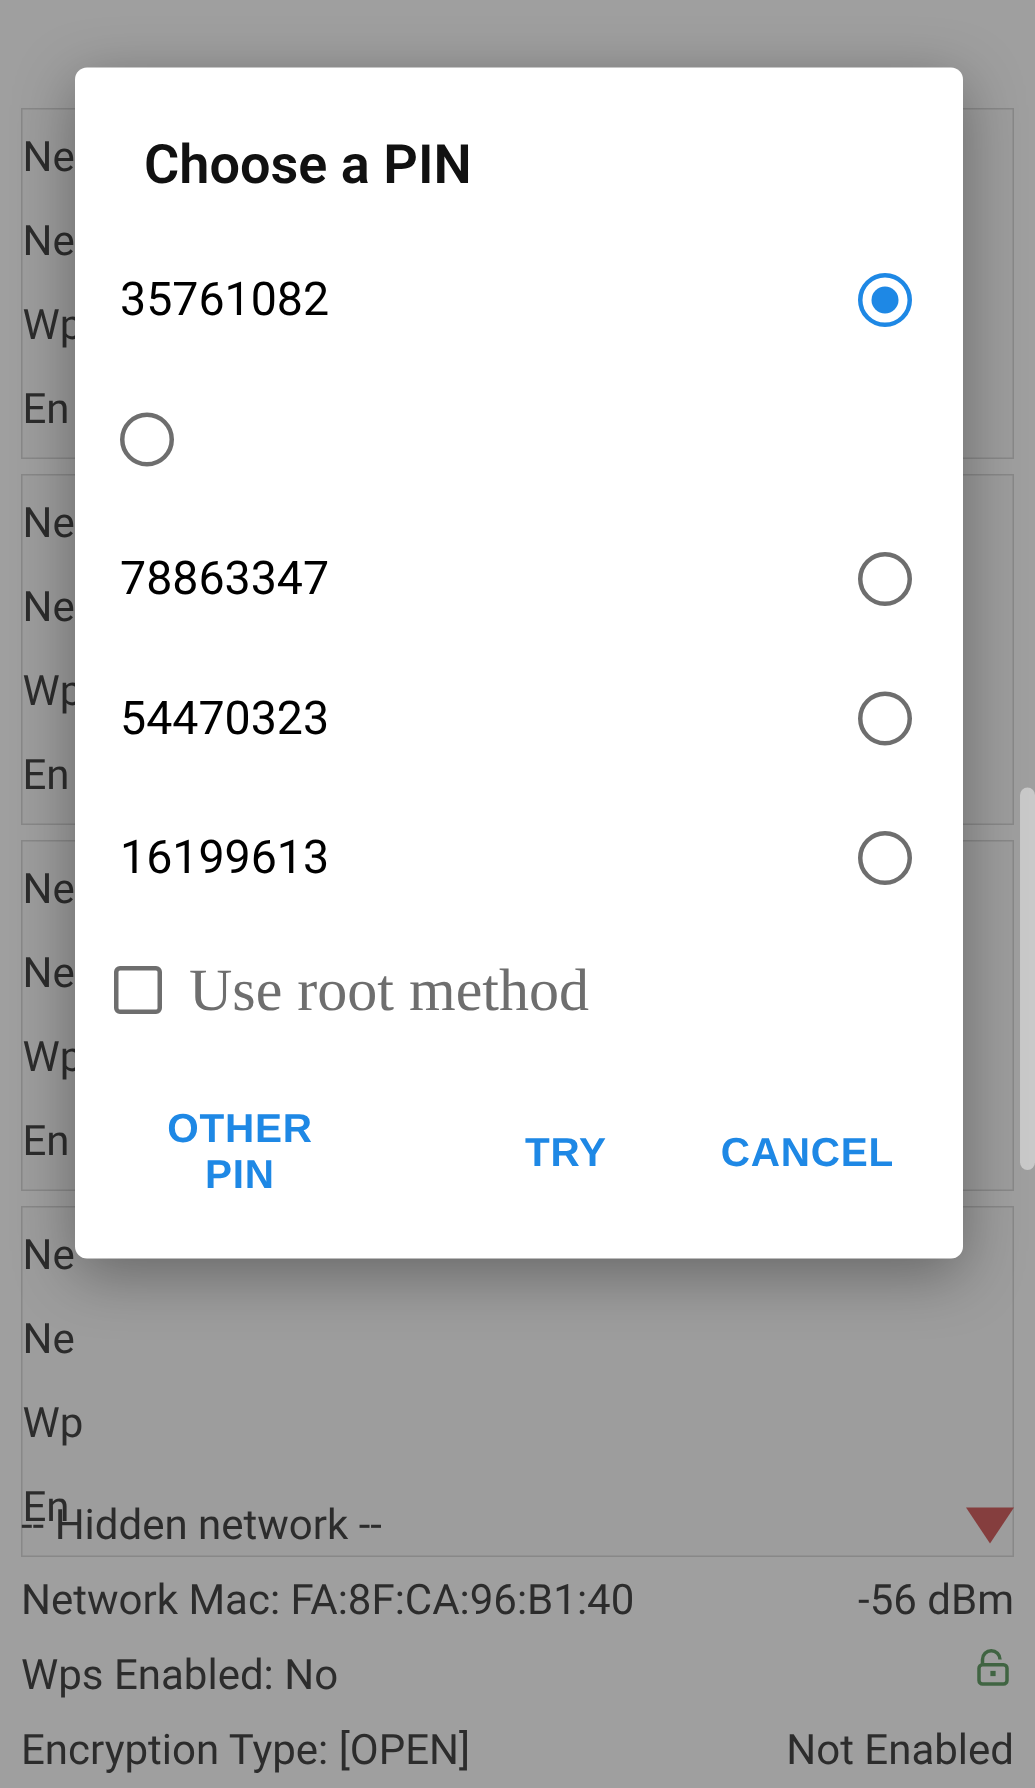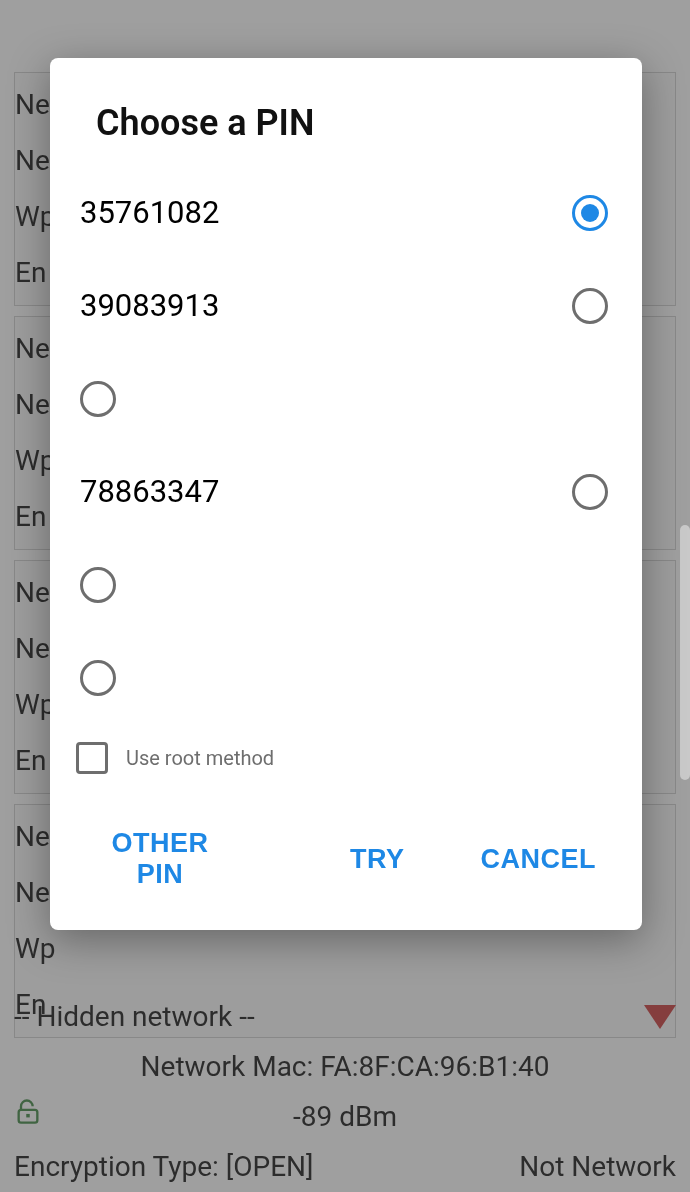--- a/index.html
+++ b/index.html
@@ -53,21 +53,21 @@
     position:absolute;
     right:0; top:525px;
     width:10px; height:255px;
     background:#c9c9c9;
     border-radius:5px;
   }
 
   
   .dialog {
     position:absolute;
-    left:50px; top:58px;
+    left:50px; top:45px;
     width:592px;
     background:#fff;
     border-radius:8px;
     box-shadow:0 10px 40px rgba(0,0,0,0.35);
     padding-bottom:8px;
   }
   .dialog-title {
     font-size:36px;
     font-weight:600;
     color:#111;
@@ -113,22 +113,23 @@
     gap:18px;
     cursor:pointer;
   }
   .checkbox {
     width:32px; height:32px;
     border:3px solid #6e6e6e;
     border-radius:4px;
     flex-shrink:0;
   }
   .root-label {
-    font-size:20px;
+    font-size:40px;
     color:#6e6e6e;
+    font-family:Liberation Serif, serif;
   }
   .actions {
     display:flex;
     justify-content:flex-end;
     align-items:center;
     padding:28px 36px 24px 34px;
     gap:56px;
   }
   .actions .spacer { flex:1; }
   .dlg-btn {
@@ -171,66 +172,65 @@
     <div class="row">Ne</div>
     <div class="row">Wp</div>
     <div class="row">En</div>
   </div>
 
   <div class="detail">
     <div style="display:flex;justify-content:space-between;align-items:center;height:50px;">
       <span>-- Hidden network --</span>
       <span class="wifi-ic"></span>
     </div>
-    <div style="display:flex;justify-content:space-between;align-items:center;height:50px;flex-direction:column;">
+    <div style="display:flex;justify-content:space-between;align-items:center;height:50px;">
       <span><span>Network Mac:</span> <span>FA:8F:CA:96:B1:40</span></span>
-      <span>-89 dBm</span>
+      <span>-56 dBm</span>
     </div>
     <div style="display:flex;justify-content:space-between;align-items:center;height:50px;">
+      <span><span>Wps Enabled:</span> <span>No</span></span>
       <span class="lock-ic">
         <svg width="28" height="30" viewBox="0 0 24 24">
             <path fill="none" stroke="#2e7d32" stroke-width="2" d="M6 11V8a5 5 0 0 1 10 0"></path>
             <rect x="4" y="11" width="16" height="11" rx="2" fill="none" stroke="#2e7d32" stroke-width="2"></rect>
             <rect x="10.5" y="14.5" width="3" height="3" fill="#2e7d32"></rect>
           </svg>
       </span>
     </div>
     <div style="display:flex;justify-content:space-between;align-items:center;height:50px;gap:32px;">
       <span><span>Encryption Type:</span> <span>[OPEN]</span></span>
-      <span>Not Network</span>
+      <span>Not Enabled</span>
     </div>
   </div>
 </div>
 
 <div class="scrim"></div>
 <div class="scrollthumb"></div>
 
 <div class="dialog">
   <div class="dialog-title">Choose a PIN</div>
 
   <div class="pin-list" id="pin-list">
       <div class="pin-row">
         <span class="pin-label">35761082</span>
         <span class="radio selected"></span>
       </div>
       <div class="pin-row">
-        <span class="pin-label">39083913</span>
-        <span class="radio"></span>
-      </div>
-      <div class="pin-row">
         <span class="radio"></span>
       </div>
       <div class="pin-row">
         <span class="pin-label">78863347</span>
         <span class="radio"></span>
       </div>
       <div class="pin-row">
-        <span class="radio"></span>
-      </div>
-      <div class="pin-row">
+        <span class="pin-label">54470323</span>
+        <span class="radio"></span>
+      </div>
+      <div class="pin-row">
+        <span class="pin-label">16199613</span>
         <span class="radio"></span>
       </div>
     </div>
 
   <div class="root-row">
     <span class="checkbox"></span>
     <span class="root-label">Use root method</span>
   </div>
 
   <div class="actions">

